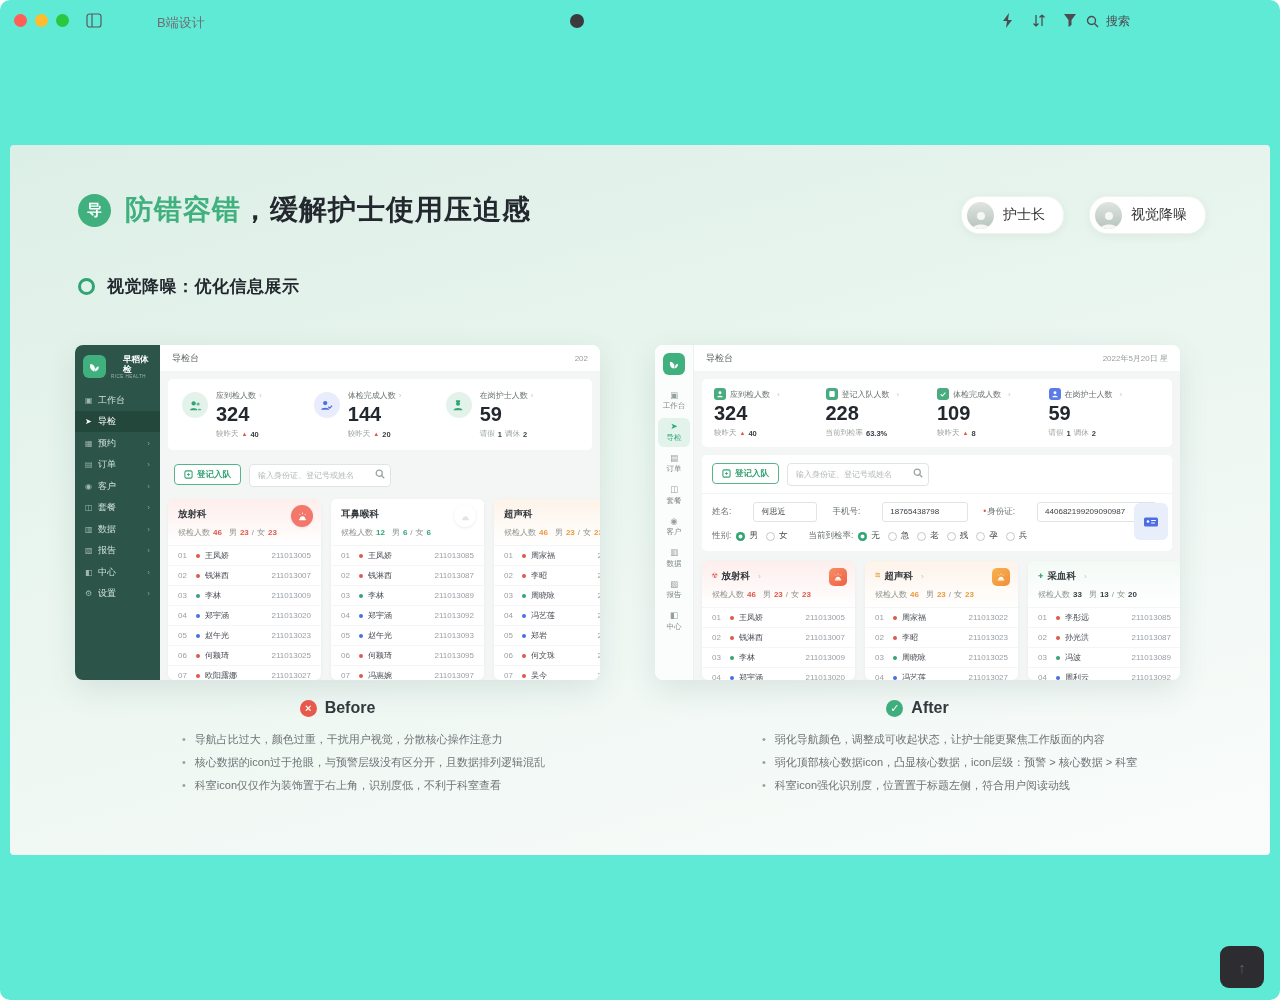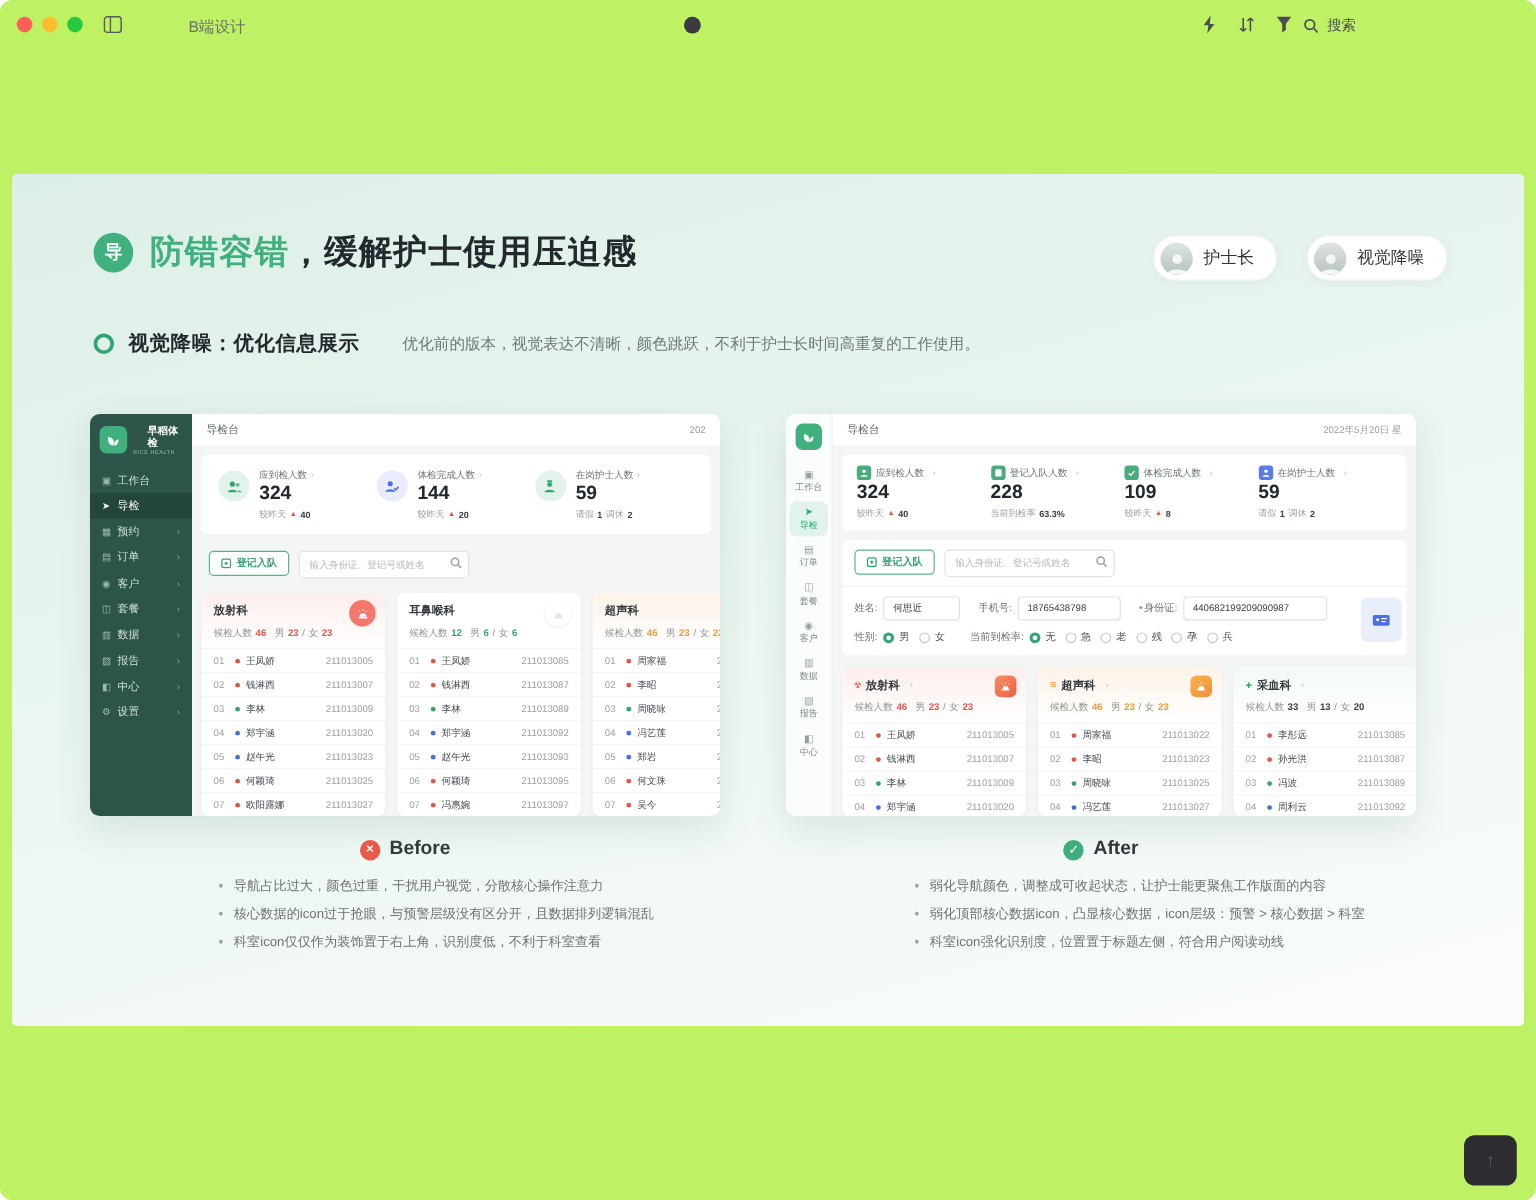--- a/index.html
+++ b/index.html
@@ -1,17 +1,17 @@
 <!DOCTYPE html>
 <html><head>
 <meta charset="utf-8">
 <style>
   html,body{margin:0;padding:0;background:#fff;}
   body{width:1280px;height:1000px;font-family:"Liberation Sans","DejaVu Sans",sans-serif;-webkit-font-smoothing:antialiased;}
-  .window{position:relative;width:1280px;height:1000px;background:#bef264;border-radius:10px;overflow:hidden;}
+  .window{position:relative;width:1280px;height:1000px;background:#5eead4;border-radius:10px;overflow:hidden;}
 
   
   .titlebar{position:absolute;top:0;left:0;right:0;height:42px;}
   .lights{position:absolute;left:14px;top:14px;display:flex;gap:8px;}
   .light{width:13px;height:13px;border-radius:50%;}
   .tb-toggle{position:absolute;left:86px;top:13px;color:#59595e;}
   .tb-title{position:absolute;left:157px;top:14px;font-size:13px;color:#6e6e73;}
   .tb-avatar{position:absolute;left:570px;top:14px;width:14px;height:14px;border-radius:50%;background:#3a3a3f;}
   .tb-icons{position:absolute;left:1002px;top:13px;display:flex;gap:17px;color:#4c4c52;}
   .tb-search{position:absolute;left:1086px;top:13px;display:flex;align-items:center;gap:7px;color:#4c4c52;font-size:12px;}
@@ -41,21 +41,21 @@
   .dash{position:absolute;top:200px;width:525px;height:335px;background:#fff;border-radius:8px;overflow:hidden;
     display:flex;box-shadow:0 10px 30px rgba(45,85,72,.12);}
   .dash.before{left:65px;} .dash.after{left:645px;}
   .d-main{flex:1;min-width:0;background:#f4f6f5;display:flex;flex-direction:column;}
   .d-topbar{height:26px;background:#fff;flex:none;display:flex;align-items:center;justify-content:space-between;padding:0 12px;}
   .d-page-title{font-size:9px;color:#5c6660;}
   .d-date{font-size:8px;color:#979f9a;white-space:nowrap;}
 
   .chev{color:#c2c8c4;font-size:8px;margin-left:3px;}
   .stat-label{font-size:8px;color:#6b746e;display:flex;align-items:center;}
-  .stat-value{font-size:16px;font-weight:bold;color:#23282e;margin:2px 0 3px;}
+  .stat-value{font-size:20px;font-weight:bold;color:#23282e;margin:2px 0 3px;}
   .stat-sub{font-size:7.5px;color:#9aa39d;display:flex;align-items:center;gap:3px;}
   .stat-sub b{color:#3a4046;}
   .up{color:#e0584a;font-size:6px;}
 
   .enq{display:flex;align-items:center;gap:4px;height:21px;padding:0 9px;background:#fff;border:1px solid #57b489;
     border-radius:4px;color:#35a273;font-size:8.5px;font-weight:bold;}
   .search-wrap{position:relative;}
   .search-wrap input{width:112px;height:21px;border:1px solid #e0e4e2;border-radius:4px;background:#fff;
     font-size:8px;color:#444;padding:0 20px 0 8px;outline:none;font-family:inherit;}
   .search-wrap input::placeholder{color:#b3bab6;}
@@ -105,21 +105,21 @@
   .a-item .a-ico{font-size:8.5px;color:#95a09a;line-height:1;}
   .a-item.active{background:#e1f3ea;color:#2fa572;}
   .a-item.active .a-ico{color:#2fa572;}
   .a-stats{margin:8px;background:#fff;border-radius:5px;display:flex;padding:9px 12px;flex:none;}
   .a-stats .stat{width:25%;}
   .a-stat-head{display:flex;align-items:center;gap:4px;font-size:8px;color:#6b746e;}
   .a-stat-ico{width:12px;height:12px;border-radius:3px;display:flex;align-items:center;justify-content:center;flex:none;}
   .form-card{margin:0 8px;background:#fff;border-radius:5px;flex:none;position:relative;}
   .f-row1{display:flex;gap:8px;padding:8px 10px 7px;border-bottom:1px solid #f2f3f2;}
   .f-row{display:flex;align-items:center;gap:5px;padding:8px 10px 0;font-size:8.5px;color:#6b746e;}
-  .f-box{border:1px solid #e0e4e2;border-radius:3px;height:18px;line-height:18px;padding:0 7px;font-size:8px;color:#3a4046;background:#fff;}
+  .f-box{border:1px solid #e0e4e2;border-radius:3px;height:18px;line-height:18px;padding:0 7px;font-size:8px;color:#3a4046;background:#fff;margin-left:17px;}
   .req{color:#e0584a;margin-right:1px;}
   .opt{display:flex;align-items:center;gap:4px;margin-right:8px;font-size:8.5px;color:#4a5049;}
   .radio{width:9px;height:9px;border:1px solid #c4cac6;border-radius:50%;background:#fff;box-sizing:border-box;flex:none;}
   .opt.active .radio{border:none;background:#2fa572;box-shadow:inset 0 0 0 2.5px #2fa572, inset 0 0 0 4.5px #fff;}
   .id-tile{position:absolute;right:4px;top:48px;width:34px;height:37px;background:#e9eefb;border-radius:6px;
     display:flex;align-items:center;justify-content:center;color:#4d6ee3;}
   .a-cols{margin:10px 8px 0;}
 
   
   .verdict{position:absolute;top:554px;width:525px;display:flex;align-items:center;justify-content:center;gap:8px;
@@ -206,21 +206,20 @@
               <path d="M1 20c1-6 17-6 18 0z" fill="#f5f7f6"></path>
             </svg>
     </span>
     <span>视觉降噪</span>
   </div>
       </div>
 
     <div class="section">
       <span class="ring"></span>
       <span class="section-heading">视觉降噪：优化信息展示</span>
-      <span class="section-desc">优化前的版本，视觉表达不清晰，颜色跳跃，不利于护士长时间高重复的工作使用。</span>
     </div>
 
     <div class="dash before">
       <div class="b-side">
         <div class="b-logo">
           <span class="logo-sq">
             <svg width="15" height="15" viewBox="0 0 20 20">
                 <path d="M9.5 16.5C5 15.5 3.3 11.5 4.4 6.8c4.4.5 6.6 3.4 6 7.7" fill="#fff"></path>
                 <path d="M10.6 16.5c-.3-3.4 1.3-6.3 5-6.9.5 3.9-1.5 6.3-5 6.9z" fill="#fff" opacity=".9"></path>
               </svg>

